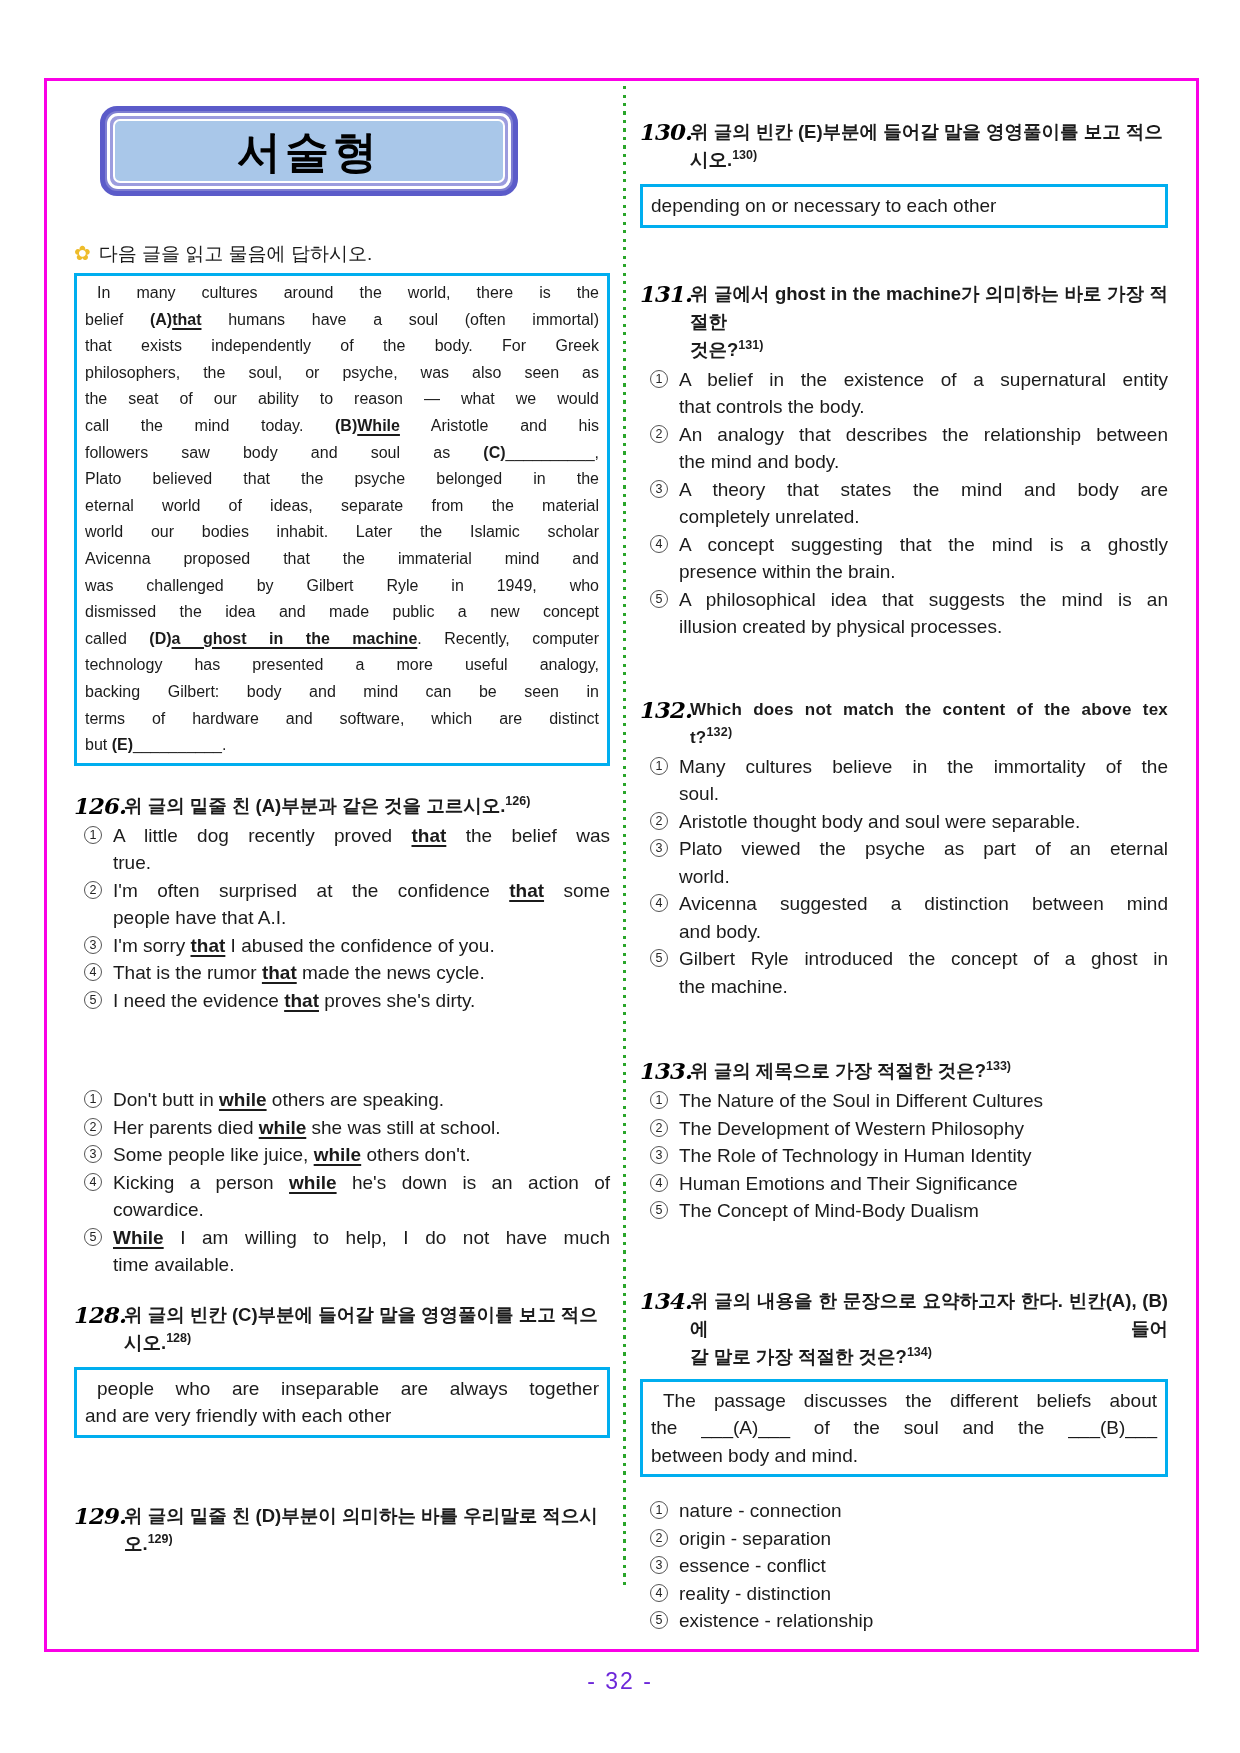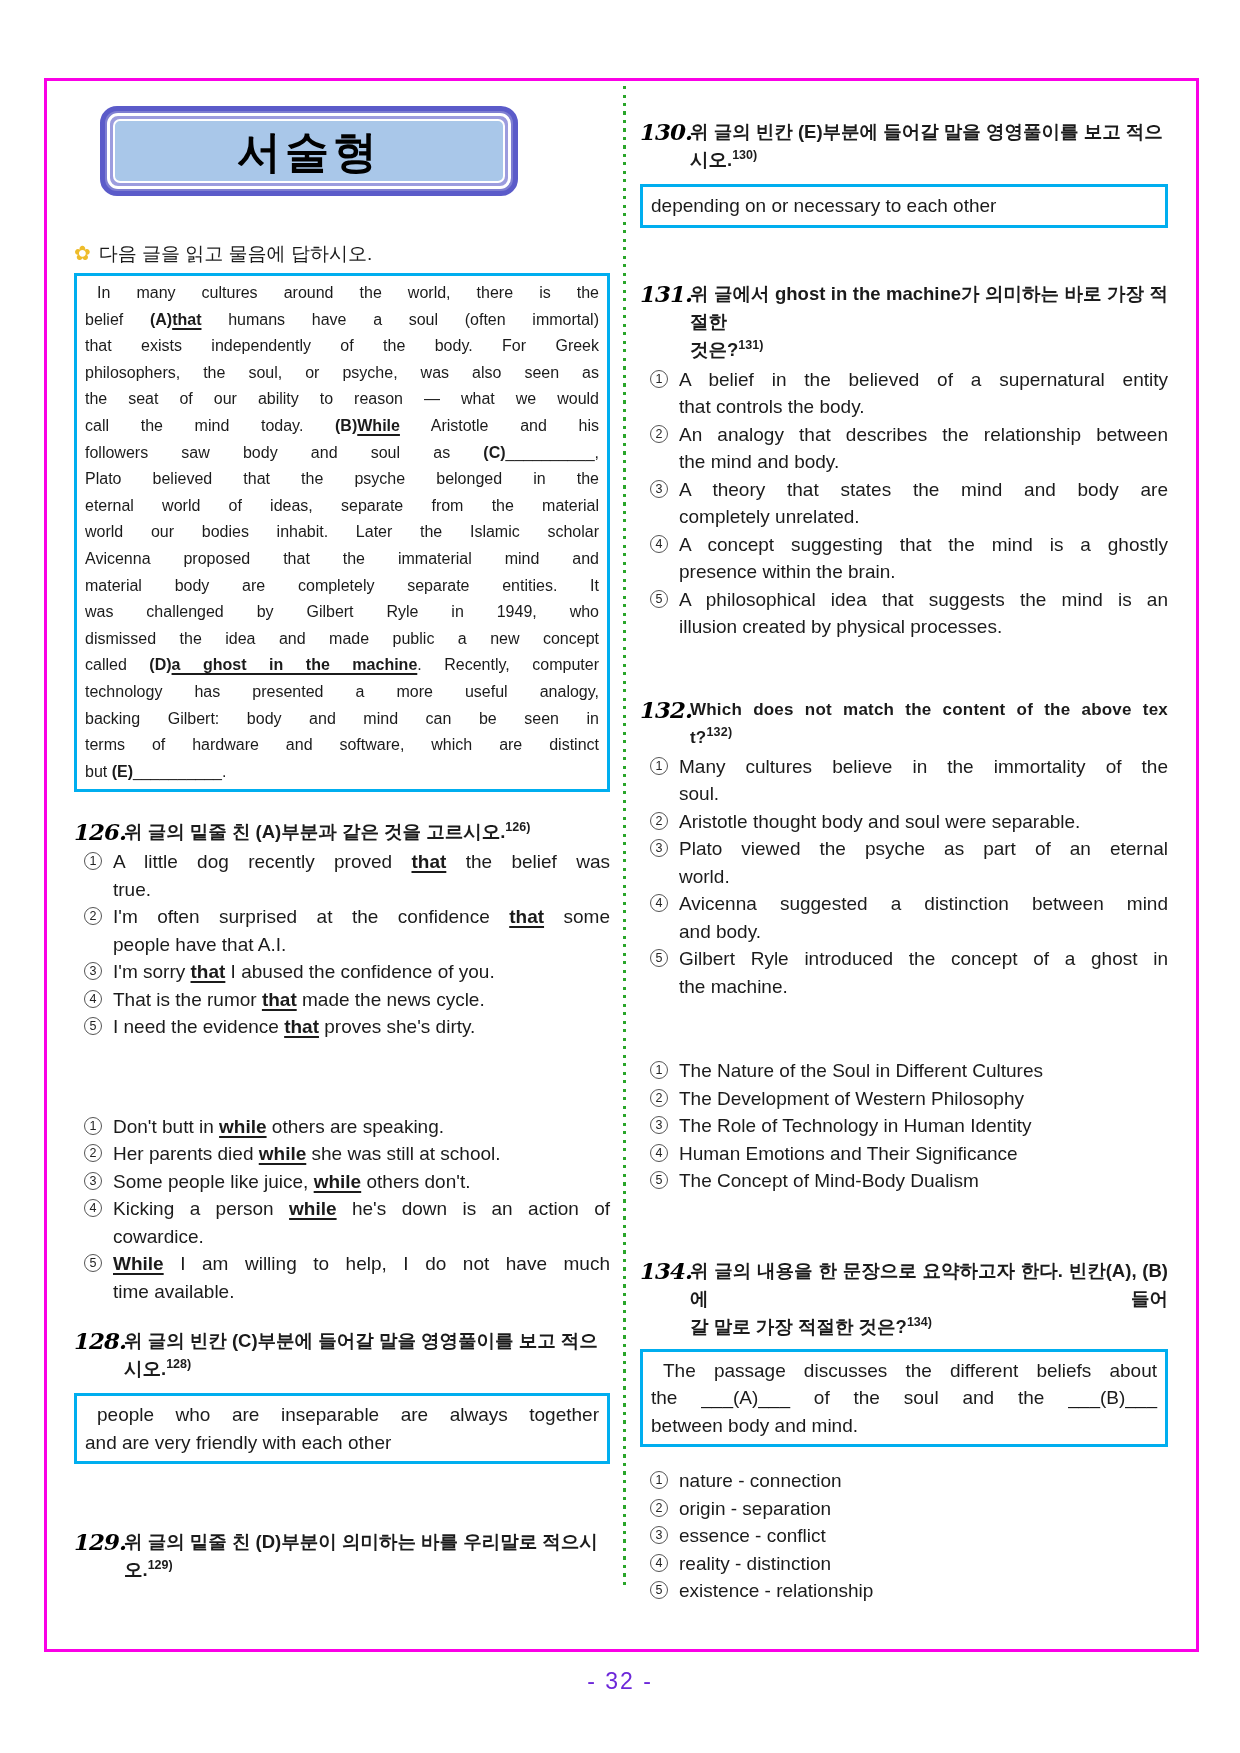--- a/index.html
+++ b/index.html
@@ -89,21 +89,20 @@
         <div class="jl j"><span>belief </span><span class="b ">(A)</span><span class="b u ">that</span><span> humans have a soul (often immortal)</span></div>
         <div class="jl j"><span>that exists independently of the body. For Greek</span></div>
         <div class="jl j"><span>philosophers, the soul, or psyche, was also seen as</span></div>
         <div class="jl j"><span>the seat of our ability to reason — what we would</span></div>
         <div class="jl j"><span>call the mind today. </span><span class="b ">(B)</span><span class="b u ">While</span><span> Aristotle and his</span></div>
         <div class="jl j"><span>followers saw body and soul as </span><span class="b ">(C)</span><span>__________,</span></div>
         <div class="jl j"><span>Plato believed that the psyche belonged in the</span></div>
         <div class="jl j"><span>eternal world of ideas, separate from the material</span></div>
         <div class="jl j"><span>world our bodies inhabit. Later the Islamic scholar</span></div>
         <div class="jl j"><span>Avicenna proposed that the immaterial mind and</span></div>
-        <div class="jl j"><span>material body are completely separate entities. It</span></div>
         <div class="jl j"><span>was challenged by Gilbert Ryle in 1949, who</span></div>
         <div class="jl j"><span>dismissed the idea and made public a new concept</span></div>
         <div class="jl j"><span>called </span><span class="b ">(D)</span><span class="b u ">a ghost in the machine</span><span>. Recently, computer</span></div>
         <div class="jl j"><span>technology has presented a more useful analogy,</span></div>
         <div class="jl j"><span>backing Gilbert: body and mind can be seen in</span></div>
         <div class="jl j"><span>terms of hardware and software, which are distinct</span></div>
         <div class="jl"><span>but </span><span class="b ">(E)</span><span>__________.</span></div>
       </div>
     <div id="qwrap-left">
         <div class="q" id="q126">
@@ -225,21 +224,21 @@
             <span class="qnum">131.</span>
             <div class="qstem">
               <div class="jl j"><span>위 글에서 ghost in the machine가 의미하는 바로 가장 적절한</span></div>
               <div class="jl"><span>것은?</span><span class="sup">131)</span></div>
             </div>
           </div>
           <div class="opts">
             <div class="orow">
               <span class="cn">1</span>
               <div class="otext">
-                <div class="jl j"><span>A belief in the believed of a supernatural entity</span></div>
+                <div class="jl j"><span>A belief in the existence of a supernatural entity</span></div>
                 <div class="jl"><span>that controls the body.</span></div>
               </div>
             </div>
             <div class="orow">
               <span class="cn">2</span>
               <div class="otext">
                 <div class="jl j"><span>An analogy that describes the relationship between</span></div>
                 <div class="jl"><span>the mind and body.</span></div>
               </div>
             </div>
@@ -305,20 +304,26 @@
             <div class="orow">
               <span class="cn">5</span>
               <div class="otext">
                 <div class="jl j"><span>Gilbert Ryle introduced the concept of a ghost in</span></div>
                 <div class="jl"><span>the machine.</span></div>
               </div>
             </div>
           </div>
         </div>
         <div class="q" id="q133">
+          <div class="qhead">
+            <span class="qnum">133.</span>
+            <div class="qstem">
+              <div class="jl"><span>위 글의 제목으로 가장 적절한 것은?</span><span class="sup">133)</span></div>
+            </div>
+          </div>
           <div class="opts">
             <div class="orow">
               <span class="cn">1</span>
               <div class="otext">
                 <div class="jl"><span>The Nature of the Soul in Different Cultures</span></div>
               </div>
             </div>
             <div class="orow">
               <span class="cn">2</span>
               <div class="otext">

